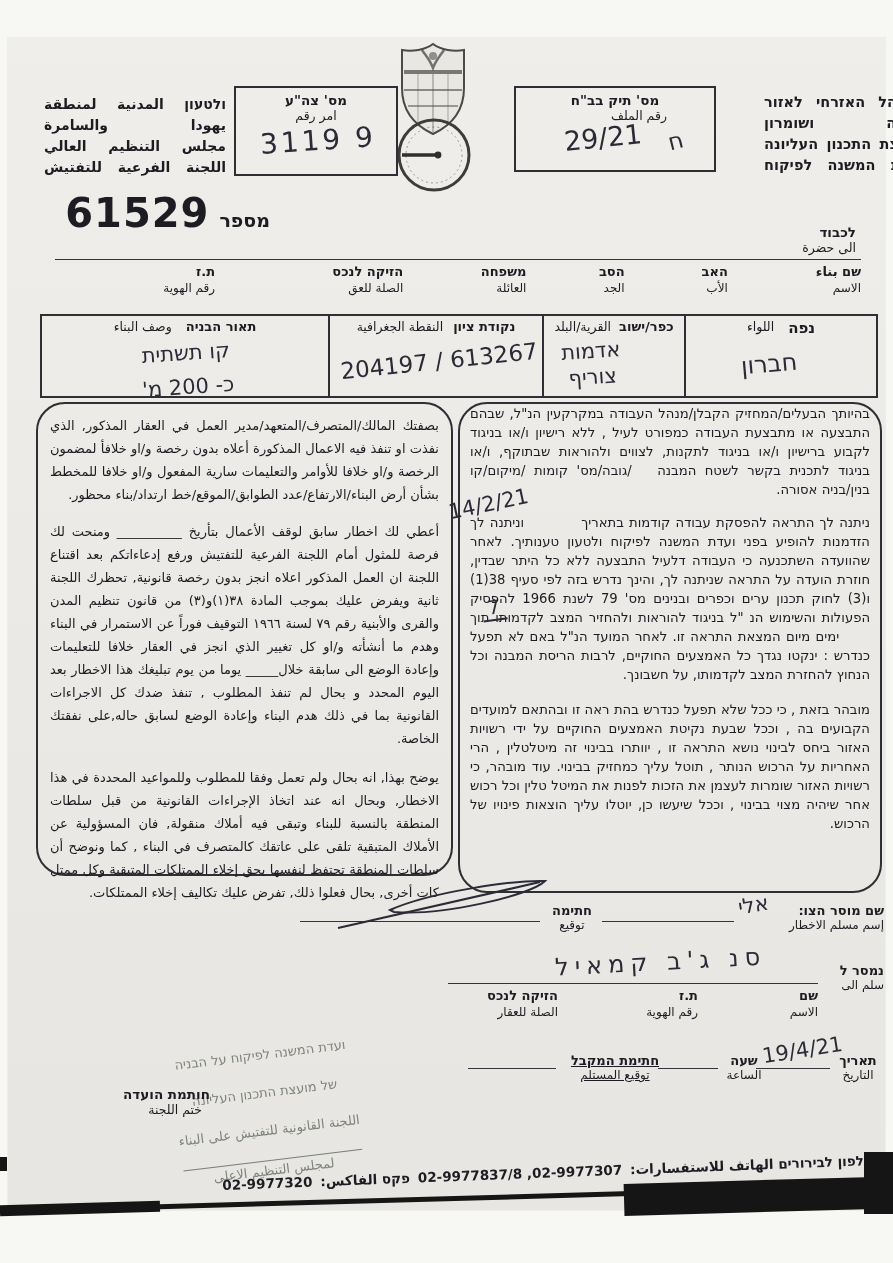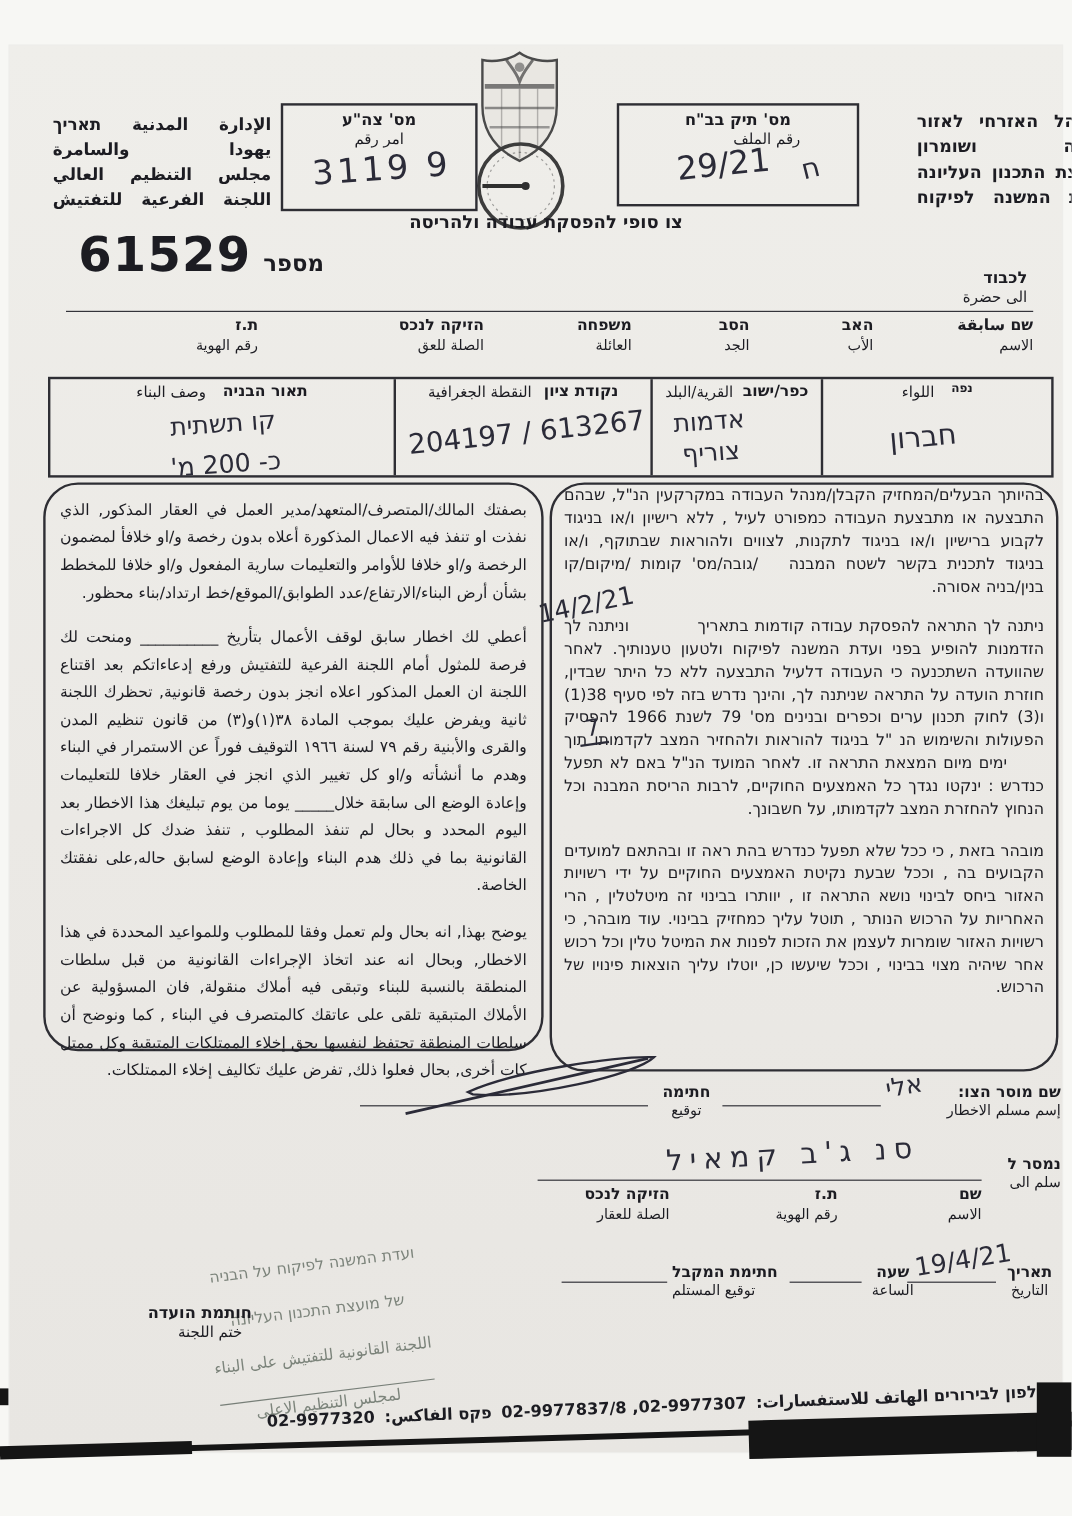--- a/index.html
+++ b/index.html
@@ -42,21 +42,21 @@
 <div class="abs paper"></div>
 
 <div class="abs rtl hdr-org just" style="left:764px;top:92px;width:160px;">
   <div>המנהל האזרחי לאזור</div>
   <div>יהודה ושומרון</div>
   <div>מועצת התכנון העליונה</div>
   <div>ועדת המשנה לפיקוח</div>
 </div>
 
 <div class="abs rtl hdr-org just" style="left:44px;top:94px;width:182px;font-size:14px;">
-  <div>الإدارة المدنية תאריך</div>
+  <div>ולטעון المدنية لمنطقة</div>
   <div>يهودا والسامرة</div>
   <div>مجلس التنظيم العالي</div>
   <div>اللجنة الفرعية للتفتيش</div>
 </div>
 
 <div class="abs bx" style="left:514px;top:86px;width:198px;height:82px;">
   <div class="center b" style="font-size:13.5px;margin-top:4px;">מס' תיק בב"ח</div>
   <div class="center" style="font-size:12.5px;margin-left:48px;">رقم الملف</div>
   <div class="abs hand" style="left:48px;top:34px;font-size:27px;transform:rotate(-6deg);">29/21</div>
   <div class="abs hand" style="left:152px;top:40px;font-size:23px;transform:rotate(-14deg);">ח</div>
@@ -80,37 +80,36 @@
   <circle cx="44" cy="41" r="3.4" fill="#2f2f2f"></circle>
 </svg>
 
 <div class="abs bx" style="left:234px;top:86px;width:160px;height:86px;">
   <div class="center b" style="font-size:13.5px;margin-top:4px;">מס' צה"ע</div>
   <div class="center" style="font-size:12.5px;">امر رقم</div>
   <div class="abs hand ltr" style="left:24px;top:36px;font-size:28px;letter-spacing:3px;transform:rotate(-4deg);">3119 9</div>
 </div>
 
 <div class="abs rtl center" style="left:285px;top:176px;width:340px;">
-  <div class="b" style="font-size:15px;">צו סופי להפסקת עבודה ולהריסה</div>
 </div>
 
 <div class="abs rtl" style="left:60px;top:190px;width:210px;display:flex;align-items:baseline;gap:10px;">
   <span class="b" style="font-size:19px;">מספר</span>
   <span class="b" style="font-size:40px;letter-spacing:1px;">61529</span>
 </div>
 
 <div class="abs rtl" style="left:760px;top:224px;width:120px;text-align:right;padding-right:24px;box-sizing:border-box;">
   <div class="b" style="font-size:13.5px;">לכבוד</div>
   <div style="font-size:12.5px;">الى حضرة</div>
 </div>
 
 <div class="abs line" style="left:55px;top:259px;width:806px;"></div>
 <div class="abs rtl" style="left:55px;top:264px;width:806px;display:flex;justify-content:space-between;">
   <div class="colcell" style="width:115px;">
-    <div class="he">שם سابقة</div>
+    <div class="he">שם بناء</div>
     <div class="ar">الاسم</div>
   </div>
   <div class="colcell" style="width:85px;">
     <div class="he">האב</div>
     <div class="ar">الأب</div>
   </div>
   <div class="colcell" style="width:80px;">
     <div class="he">הסב</div>
     <div class="ar">الجد</div>
   </div>
@@ -124,21 +123,21 @@
   </div>
   <div class="colcell" style="width:160px;">
     <div class="he">ת.ז</div>
     <div class="ar">رقم الهوية</div>
   </div>
 </div>
 
 <div class="abs bx rtl" style="left:40px;top:314px;width:834px;height:80px;display:flex;">
   <div style="width:190px;border-left:2px solid #2e2e34;position:relative;">
     <div class="center" style="margin-top:3px;display:flex;justify-content:center;gap:14px;">
-      <span class="b" style="font-size:10px;">נפה</span>
+      <span class="b" style="font-size:15px;">נפה</span>
       <span style="font-size:12.5px;">اللواء</span>
     </div>
     <div class="abs hand" style="left:55px;top:34px;font-size:24px;transform:rotate(-5deg);">חברון</div>
   </div>
   <div style="width:140px;border-left:2px solid #2e2e34;position:relative;">
     <div class="center" style="margin-top:3px;display:flex;justify-content:center;gap:8px;">
       <span class="b" style="font-size:13px;">כפר/ישוב</span>
       <span style="font-size:12.5px;">القرية/البلد</span>
     </div>
     <div class="abs hand center" style="left:18px;top:22px;font-size:21px;line-height:26px;transform:rotate(-4deg);">אדמות
@@ -216,21 +215,21 @@
   <div class="b" style="font-size:13px;">תאריך</div>
   <div style="font-size:12px;">التاريخ</div>
 </div>
 <div class="abs hand ltr" style="left:762px;top:1038px;font-size:21px;transform:rotate(-9deg);">19/4/21</div>
 <div class="abs line" style="left:756px;top:1068px;width:74px;"></div>
 <div class="abs rtl" style="left:722px;top:1053px;width:44px;text-align:center;">
   <div class="b" style="font-size:13px;">שעה</div>
   <div style="font-size:12px;">الساعة</div>
 </div>
 <div class="abs line" style="left:658px;top:1068px;width:60px;"></div>
-<div class="abs rtl" style="left:560px;top:1053px;width:110px;text-align:left;">
+<div class="abs rtl" style="left:560px;top:1053px;width:110px;text-align:center;text-decoration:underline;">
   <div class="b" style="font-size:13px;">חתימת המקבל</div>
   <div style="font-size:12px;">توقيع المستلم</div>
 </div>
 <div class="abs line" style="left:468px;top:1068px;width:88px;"></div>
 
 <div class="abs stamp" style="left:112px;top:1026px;width:310px;font-size:13px;line-height:19px;transform:rotate(-7deg);">
   <div>ועדת המשנה לפיקוח על הבניה</div>
   <div>של מועצת התכנון העליונה</div>
   <div>اللجنة القانونية للتفتيش على البناء</div>
   <div style="border-top:1.5px solid rgba(90,100,92,.8);width:180px;margin:1px auto 0 auto;">لمجلس التنظيم الاعلى</div>

